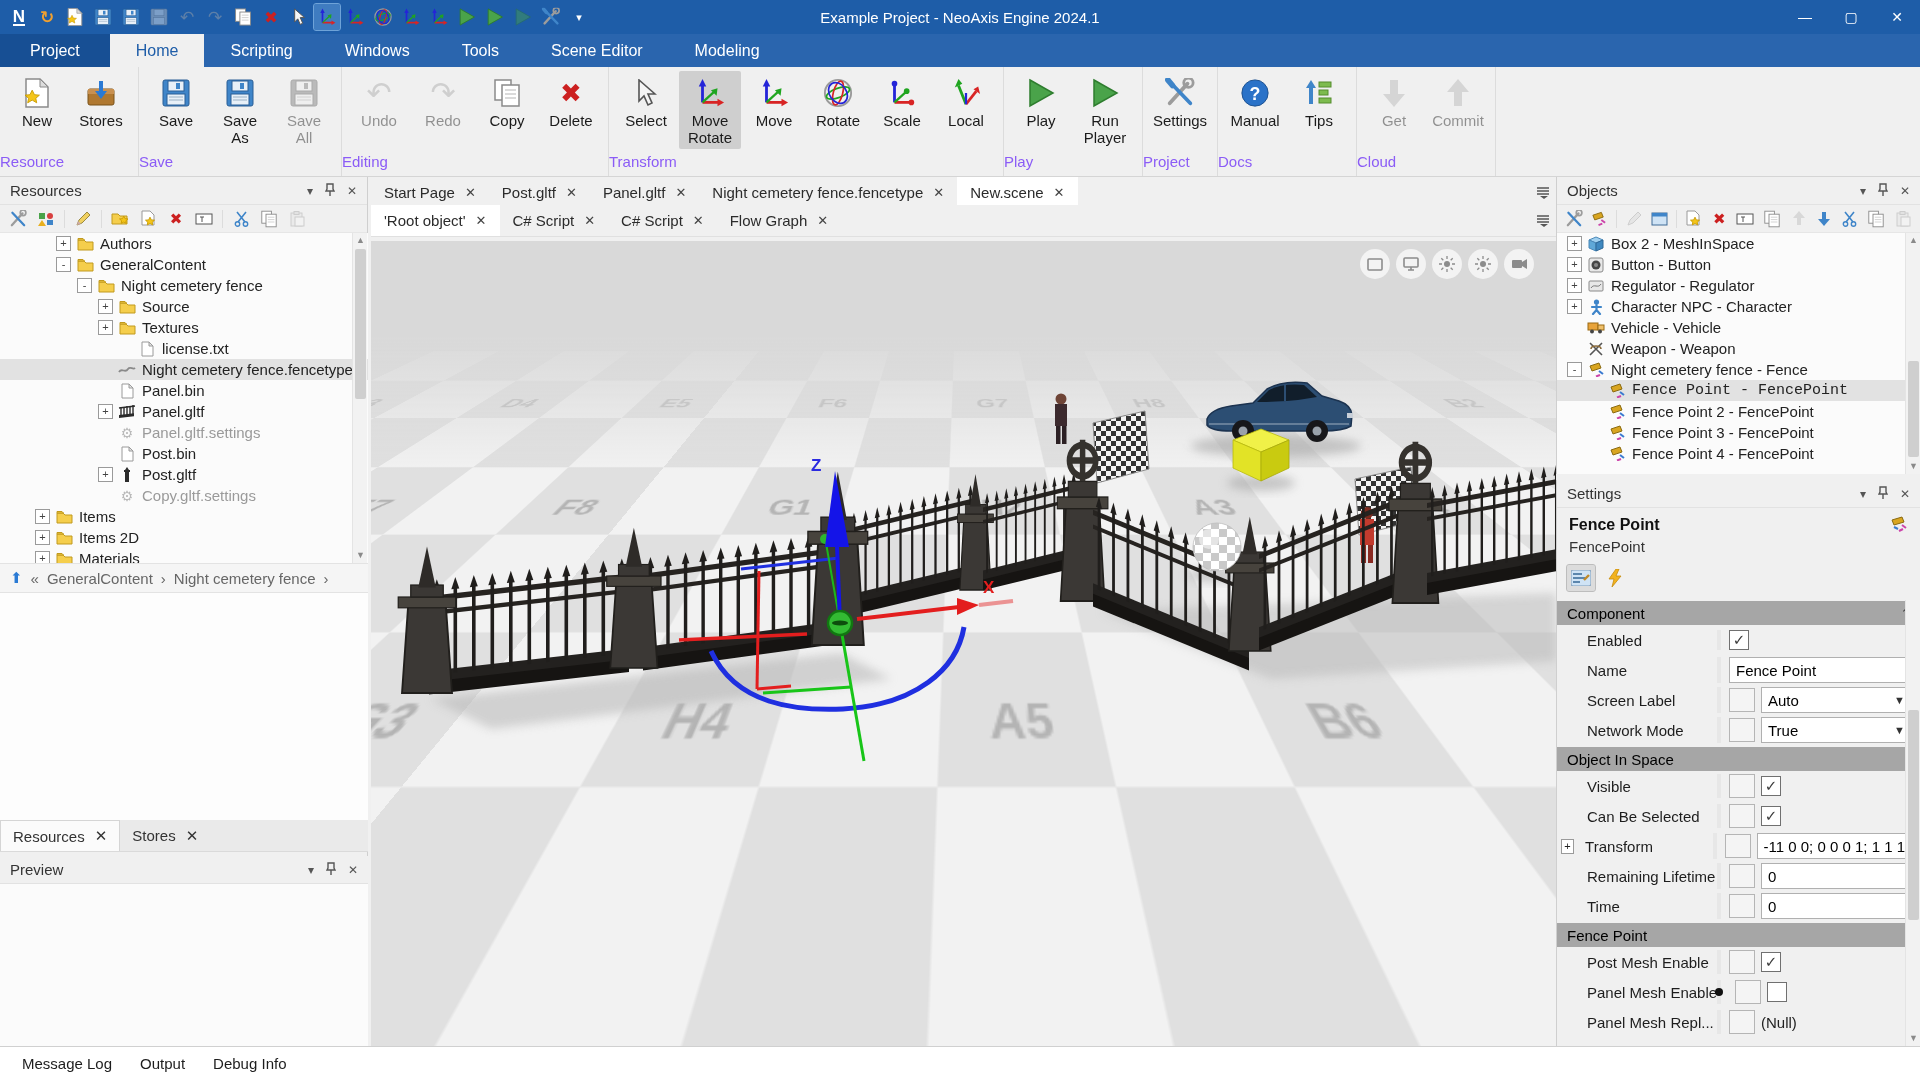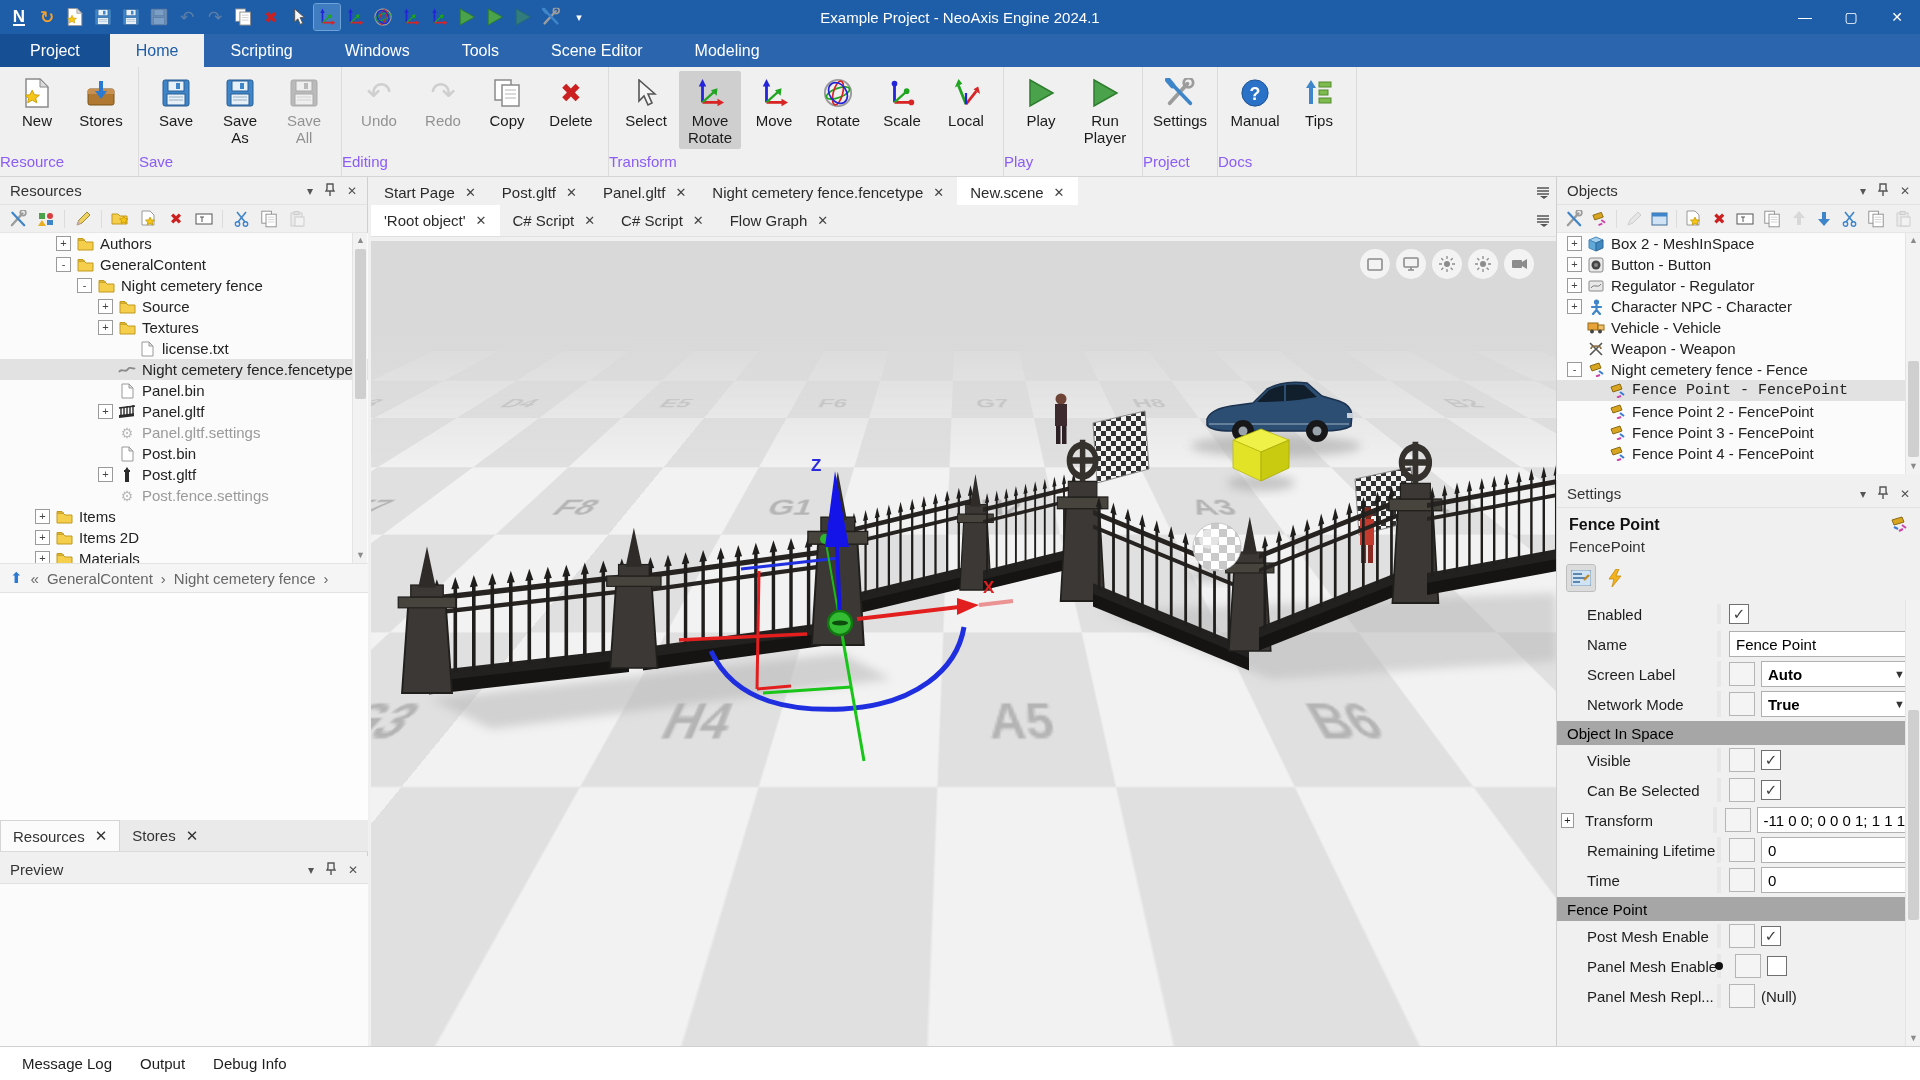--- a/index.html
+++ b/index.html
@@ -99,21 +99,21 @@
   .sec { height:24px; background:#a6a6a6; color:#000; display:flex; align-items:center; padding:0 10px; margin-top:2px; }
   .sec .caret { margin-left:auto; color:#333; font-size:11px; }
   .srow { min-height:30px; display:flex; align-items:center; padding:2px 8px 2px 0; }
   .srow .sexp { width:15px; height:15px; border:1px solid #9a9a9a; background:#fff; font-size:11px; line-height:13px; text-align:center; margin-left:4px; }
   .srow .slab { width:160px; padding-left:30px; color:#1d1d1d; white-space:nowrap; overflow:hidden; }
   .srow .slab.noexp { padding-left:30px; }
   .srow .ctrlcol { display:flex; align-items:center; gap:6px; border-left:4px solid #e7e7e7; padding-left:8px; flex:1; }
   .defbox { width:26px; height:24px; border:1px solid #b5b5b5; background:#f4f4f4; flex:0 0 auto; }
   .chk { width:20px; height:20px; border:1px solid #707070; background:#fff; display:flex; align-items:center; justify-content:center; color:#3c3c3c; font-size:15px; }
   .tinput { flex:1; height:26px; border:1px solid #b0b0b0; background:#fff; display:flex; align-items:center; padding:0 6px; color:#000; white-space:nowrap; overflow:hidden; }
-  .tselect { flex:1; height:26px; border:1px solid #b0b0b0; background:#fff; display:flex; align-items:center; padding:0 6px; color:#000;font-weight:bold; }
+  .tselect { flex:1; height:26px; border:1px solid #b0b0b0; background:#fff; display:flex; align-items:center; padding:0 6px; color:#000; }
   .tselect .dd { margin-left:auto; color:#333; font-size:11px; }
   .nulltxt { color:#222; }
   .bullet { width:8px; height:8px; border-radius:50%; background:#111; margin-left:-14px; margin-right:6px; }
 
   
   .statusbar { position:absolute; left:0; bottom:0; width:1920px; height:34px; background:#fff; border-top:1px solid #d0d0d0; display:flex; align-items:center; gap:28px; padding-left:22px; color:#1d1d1d; }
 
   .ic-svg { display:block; }
   .arrglyph { font-family:"DejaVu Sans",sans-serif; }
 </style>
@@ -535,20 +535,43 @@
                 <polygon points="1,10 11,10 6,2" fill="#3f85c9"></polygon>
                 <rect x="14" y="4" width="12" height="5" fill="#7dbb4e" stroke="#548c2c"></rect>
                 <rect x="14" y="12" width="9" height="5" fill="#7dbb4e" stroke="#548c2c"></rect>
                 <rect x="14" y="20" width="12" height="5" fill="#7dbb4e" stroke="#548c2c"></rect>
               </svg>
             </span>
             <span class="rlab">Tips</span>
           </div>
         </div>
         <div class="rgname">Docs</div>
+      </div>
+      <div class="rgroup">
+        <div class="rbtns">
+          <div class="rbtn disabled">
+            <span class="ric">
+              <svg class="ic-svg" width="26" height="30" viewBox="0 0 26 30">
+                <path d="M13 2 v16" stroke="#b5b5b5" stroke-width="8"></path>
+                <polygon points="2,16 24,16 13,29" fill="#b5b5b5"></polygon>
+              </svg>
+            </span>
+            <span class="rlab">Get</span>
+          </div>
+          <div class="rbtn disabled">
+            <span class="ric">
+              <svg class="ic-svg" width="26" height="30" viewBox="0 0 26 30">
+                <path d="M13 28 v-16" stroke="#b5b5b5" stroke-width="8"></path>
+                <polygon points="2,14 24,14 13,1" fill="#b5b5b5"></polygon>
+              </svg>
+            </span>
+            <span class="rlab">Commit</span>
+          </div>
+        </div>
+        <div class="rgname">Cloud</div>
       </div>
     </div>
 
   <div class="left">
     <div class="panelhead">
       <span>Resources</span>
       <span class="ph-icons">
         <span>▾</span>
         <span><svg width="10" height="13" viewBox="0 0 10 13">
               <path d="M2 1h6v5l1 2H1l1-2zM5 8v5" stroke="#555" fill="none" stroke-width="1.4"></path>
@@ -743,21 +766,21 @@
               <polygon points="2,3 6,3 4,0" fill="#2b2b2b"></polygon>
             </svg>
           </span>
           <span>Post.gltf</span>
         </div>
         <div class="trow gray" style="padding-left: 98px;">
           <span class="texp none"></span>
           <span class="tico">
             <span style="color:#b9b9b9;font-size:14px;font-family:'DejaVu Sans',sans-serif;">⚙</span>
           </span>
-          <span>Post.fence.settings</span>
+          <span>Copy.gltf.settings</span>
         </div>
         <div class="trow" style="padding-left: 35px;">
           <span class="texp">+</span>
           <span class="tico">
             <svg class="ic-svg" width="17" height="14" viewBox="0 0 17 14">
               <path d="M1 3 h6 l2 2 h7 v8 h-15 z" fill="#f5ce4c" stroke="#c19a1e"></path>
               <path d="M1 3 v-1.5 h5 l1.5 1.5z" fill="#f5ce4c" stroke="#c19a1e"></path>
             </svg>
           </span>
           <span>Items</span>
@@ -1325,20 +1348,24 @@
             <path d="M13 10 l5 -5" stroke="#c08a28" stroke-width="2.4"></path>
           </svg>
       </span>
       <span class="set-tb">
         <svg width="14" height="18" viewBox="0 0 14 18">
             <polygon points="8,0 1,10 6,10 4,18 13,7 8,7 11,0" fill="#f2b21e" stroke="#c78c0a" stroke-width="0.8"></polygon>
           </svg>
       </span>
     </div>
     <div id="set-sections">
+        <div class="sec">
+          <span>Component</span>
+          <span class="caret">⌃</span>
+        </div>
         <div class="srow">
           <span class="slab noexp">Enabled</span>
           <span class="ctrlcol">
             <span class="chk">✓</span>
           </span>
         </div>
         <div class="srow">
           <span class="slab noexp">Name</span>
           <span class="ctrlcol">
             <span class="tinput">Fence Point</span>

